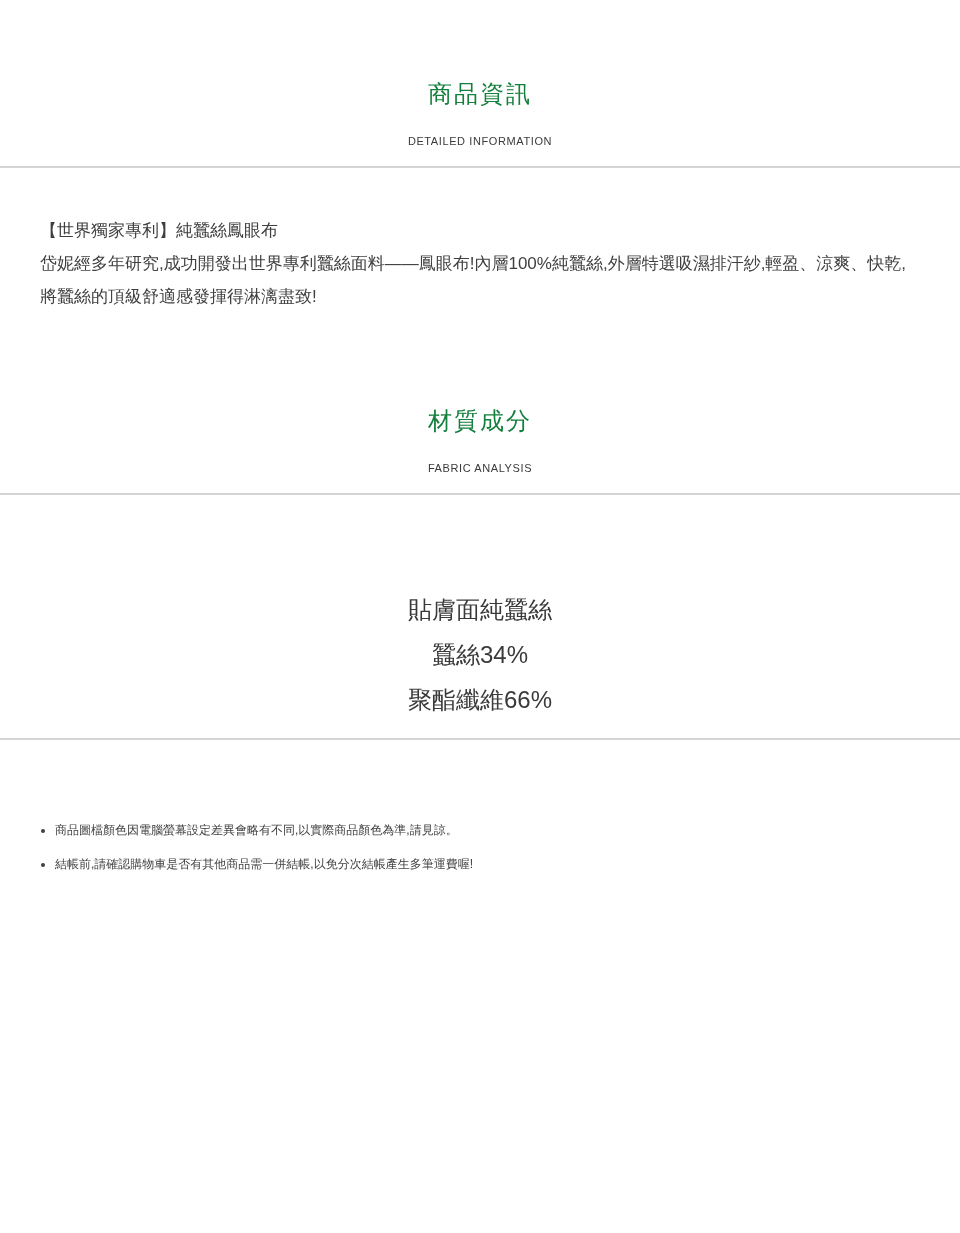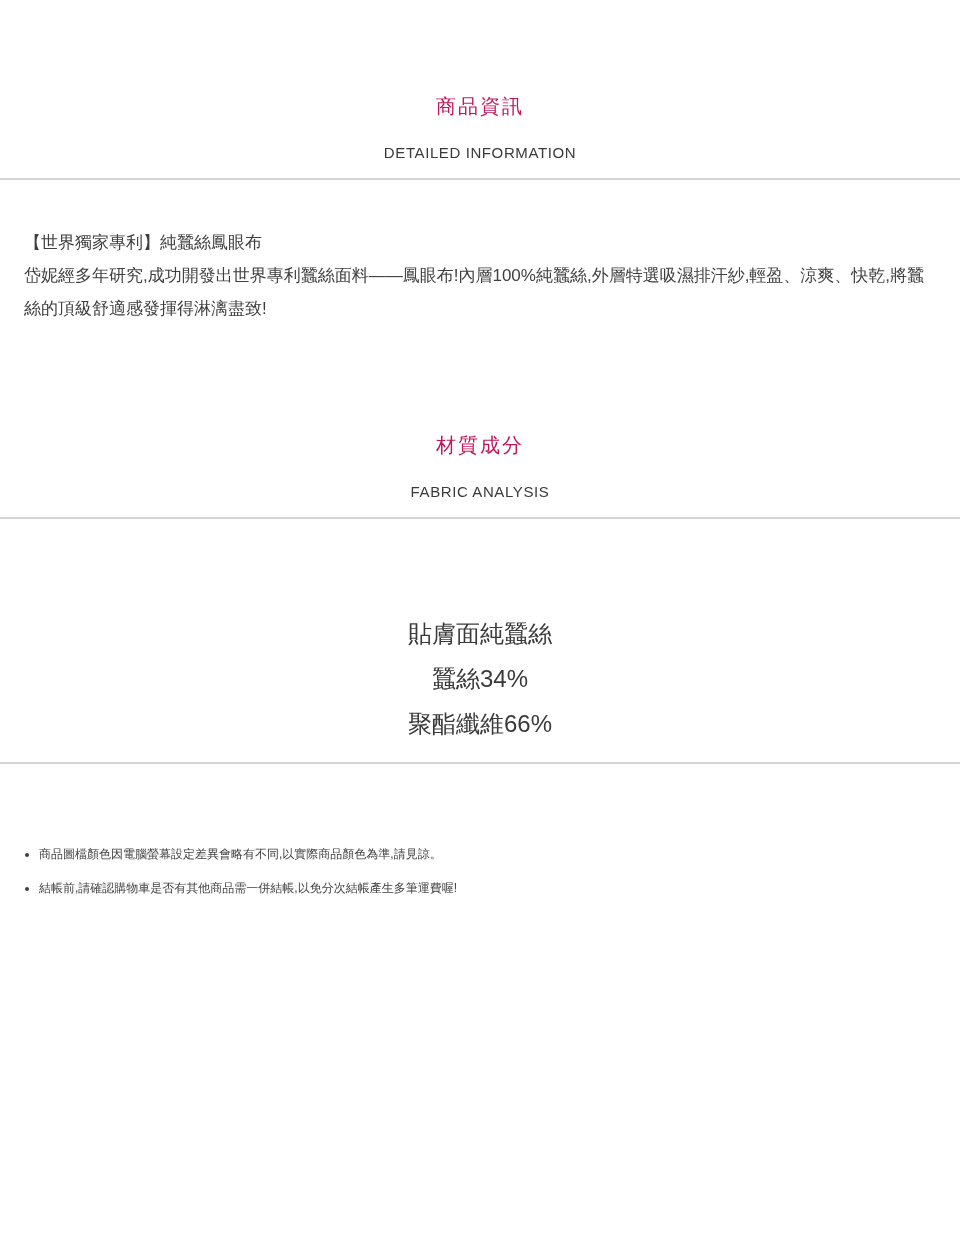--- a/index.html
+++ b/index.html
@@ -5,43 +5,43 @@
   html, body { margin: 0; padding: 0; background: #ffffff; }
   body {
     width: 960px;
     min-height: 1233px;
     font-family: "Liberation Sans", "DejaVu Sans", sans-serif;
     color: #3f3f3f;
     overflow: hidden;
   }
   .sec-head { text-align: center; }
   .sec-title {
-    font-size: 20px;
+    font-size: 24px;
     font-weight: 400;
     line-height: 36px;
-    margin: 12px;
-    color: #be185d;
+    margin: 0;
+    color: #15803d;
     letter-spacing: 2px;
   }
   .sec-sub {
-    font-size: 15px;
+    font-size: 11px;
     line-height: 18px;
     margin-top: 20px;
     letter-spacing: 0.6px;
     color: #3a3a3a;
   }
   .divider {
     border: 0;
     border-top: 2px solid #d5d5d5;
     margin: 16px 0 0 0;
   }
   
   .head-info   { padding-top: 76px; }
   .content {
-    padding: 0 24px;
+    padding: 0 40px;
     font-size: 17px;
     line-height: 33px;
   }
   .content-info { padding-top: 46px; }
   .para-heading { margin: 0; }
   .para { margin: 0; }
   ul.bullets {
     margin: 14px 0 0 0;
     padding-left: 15px;
     list-style: disc;

